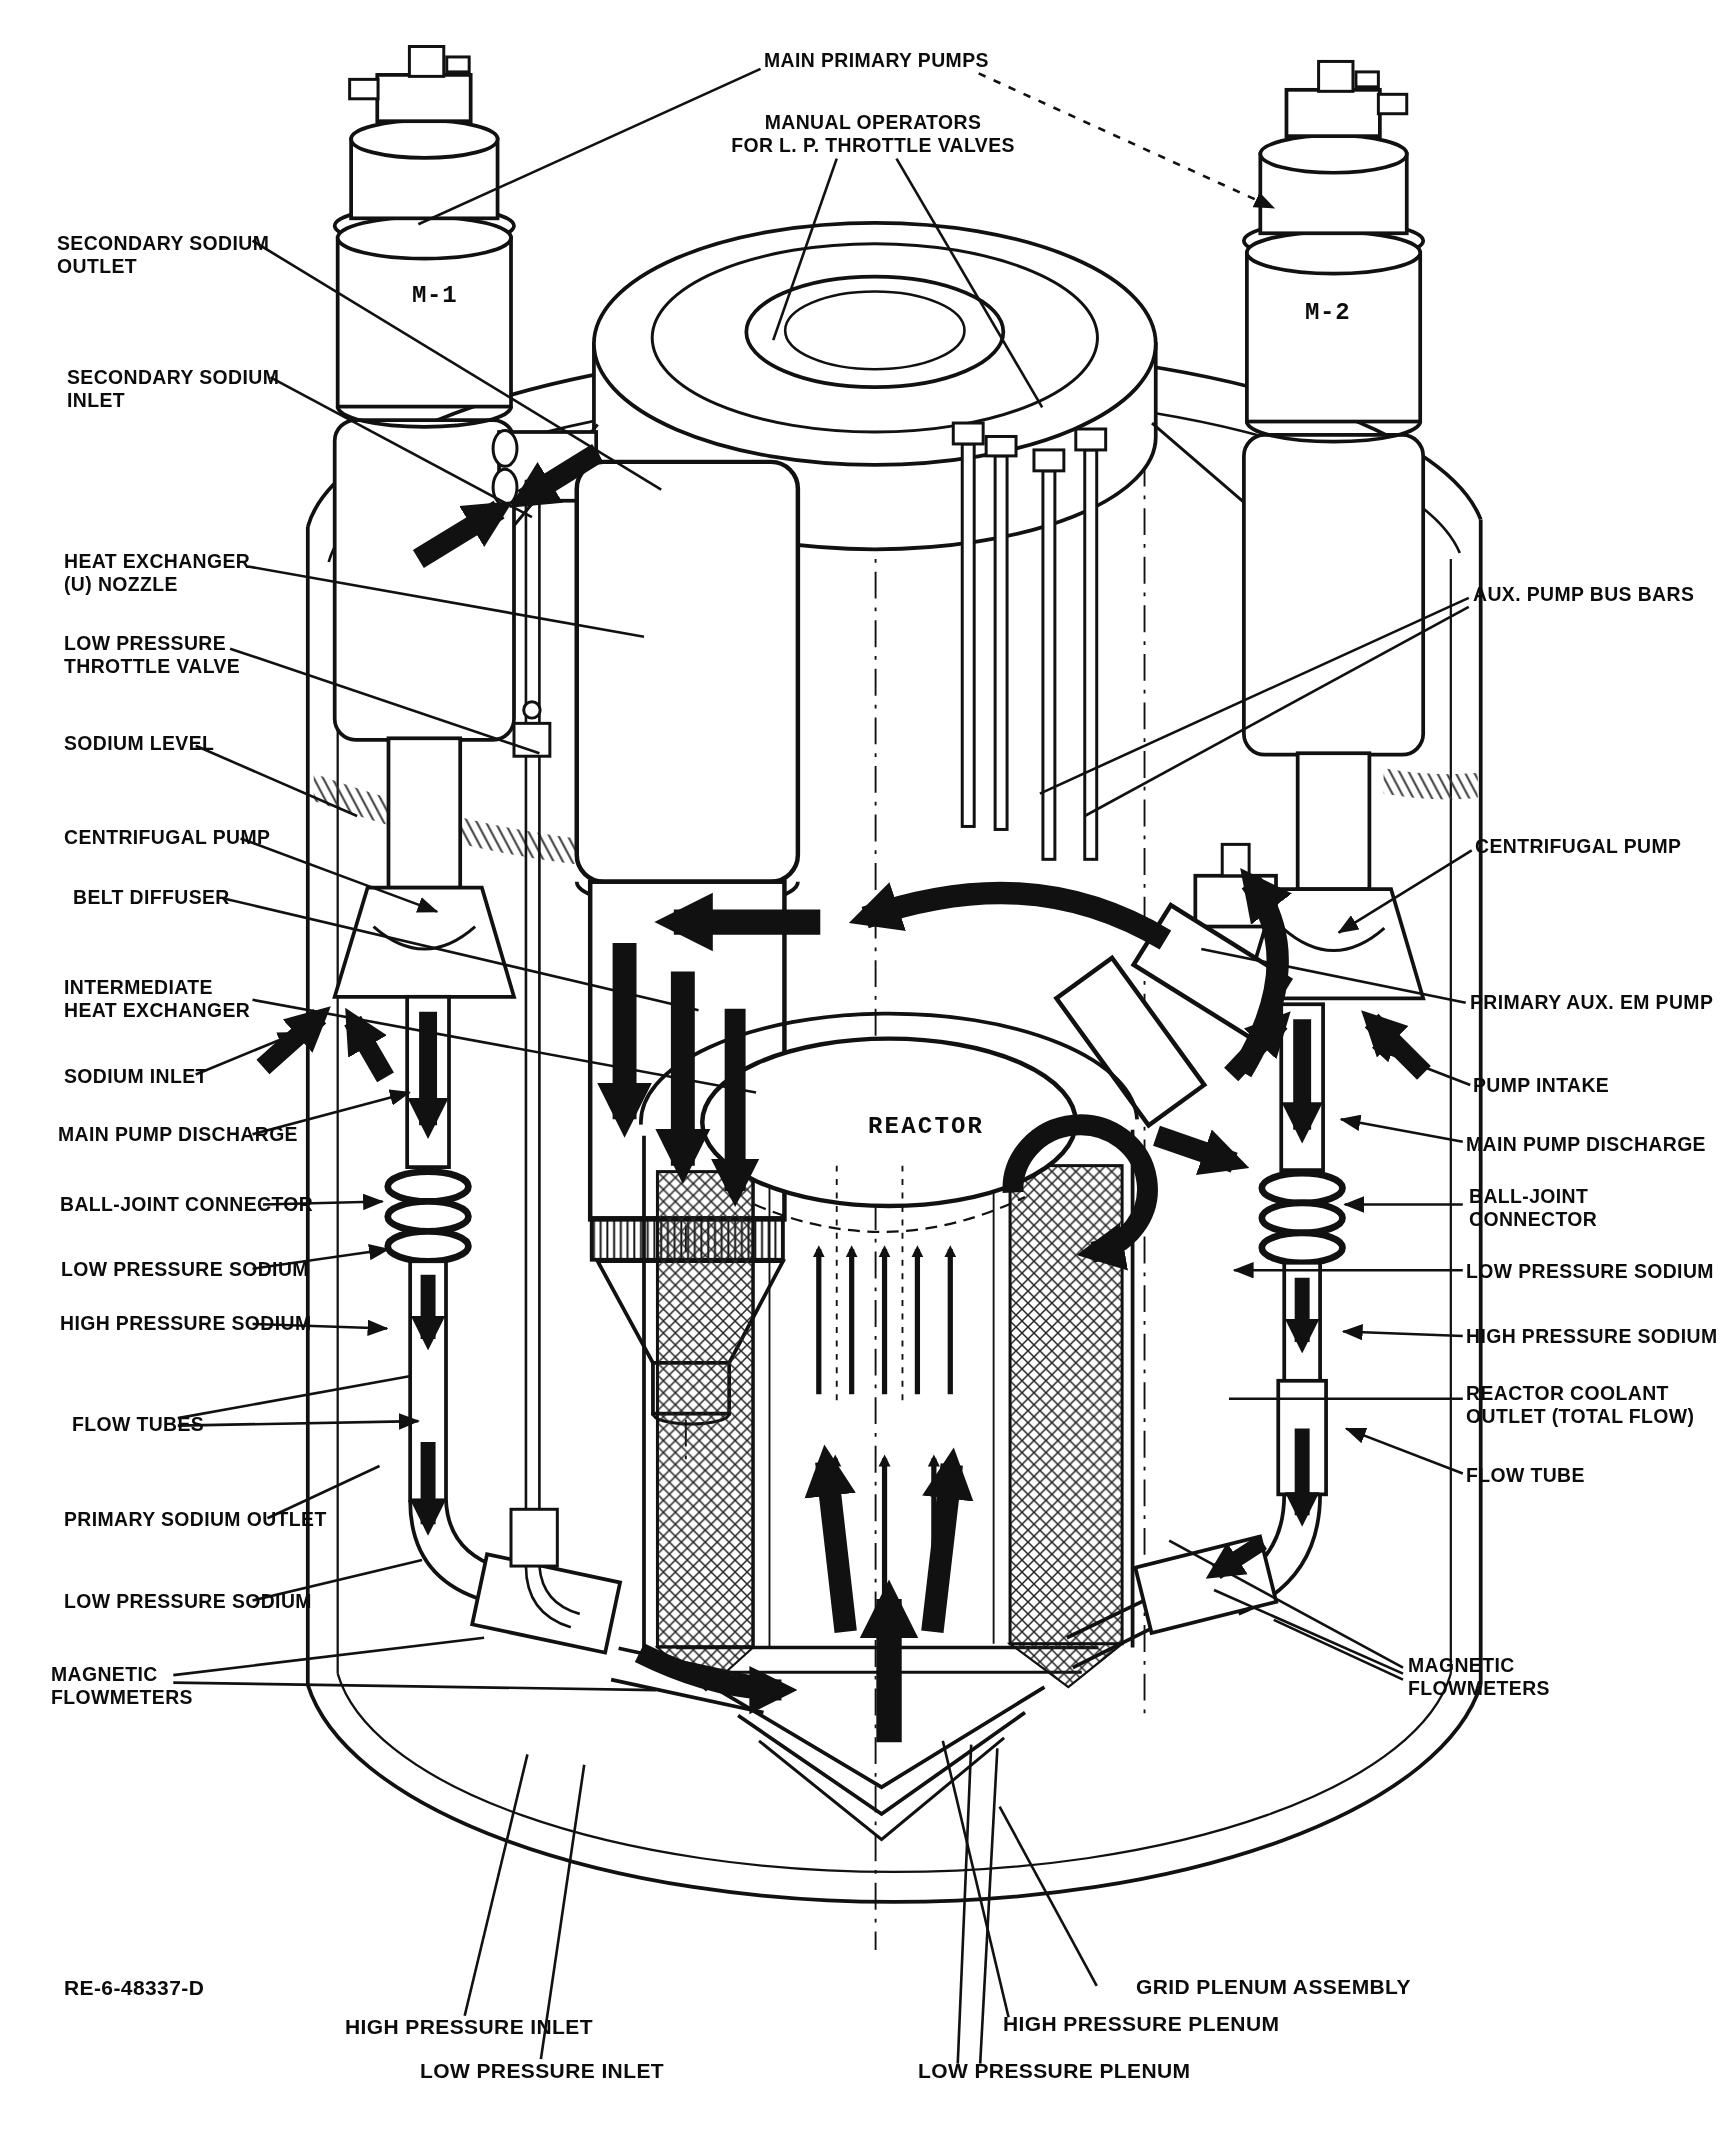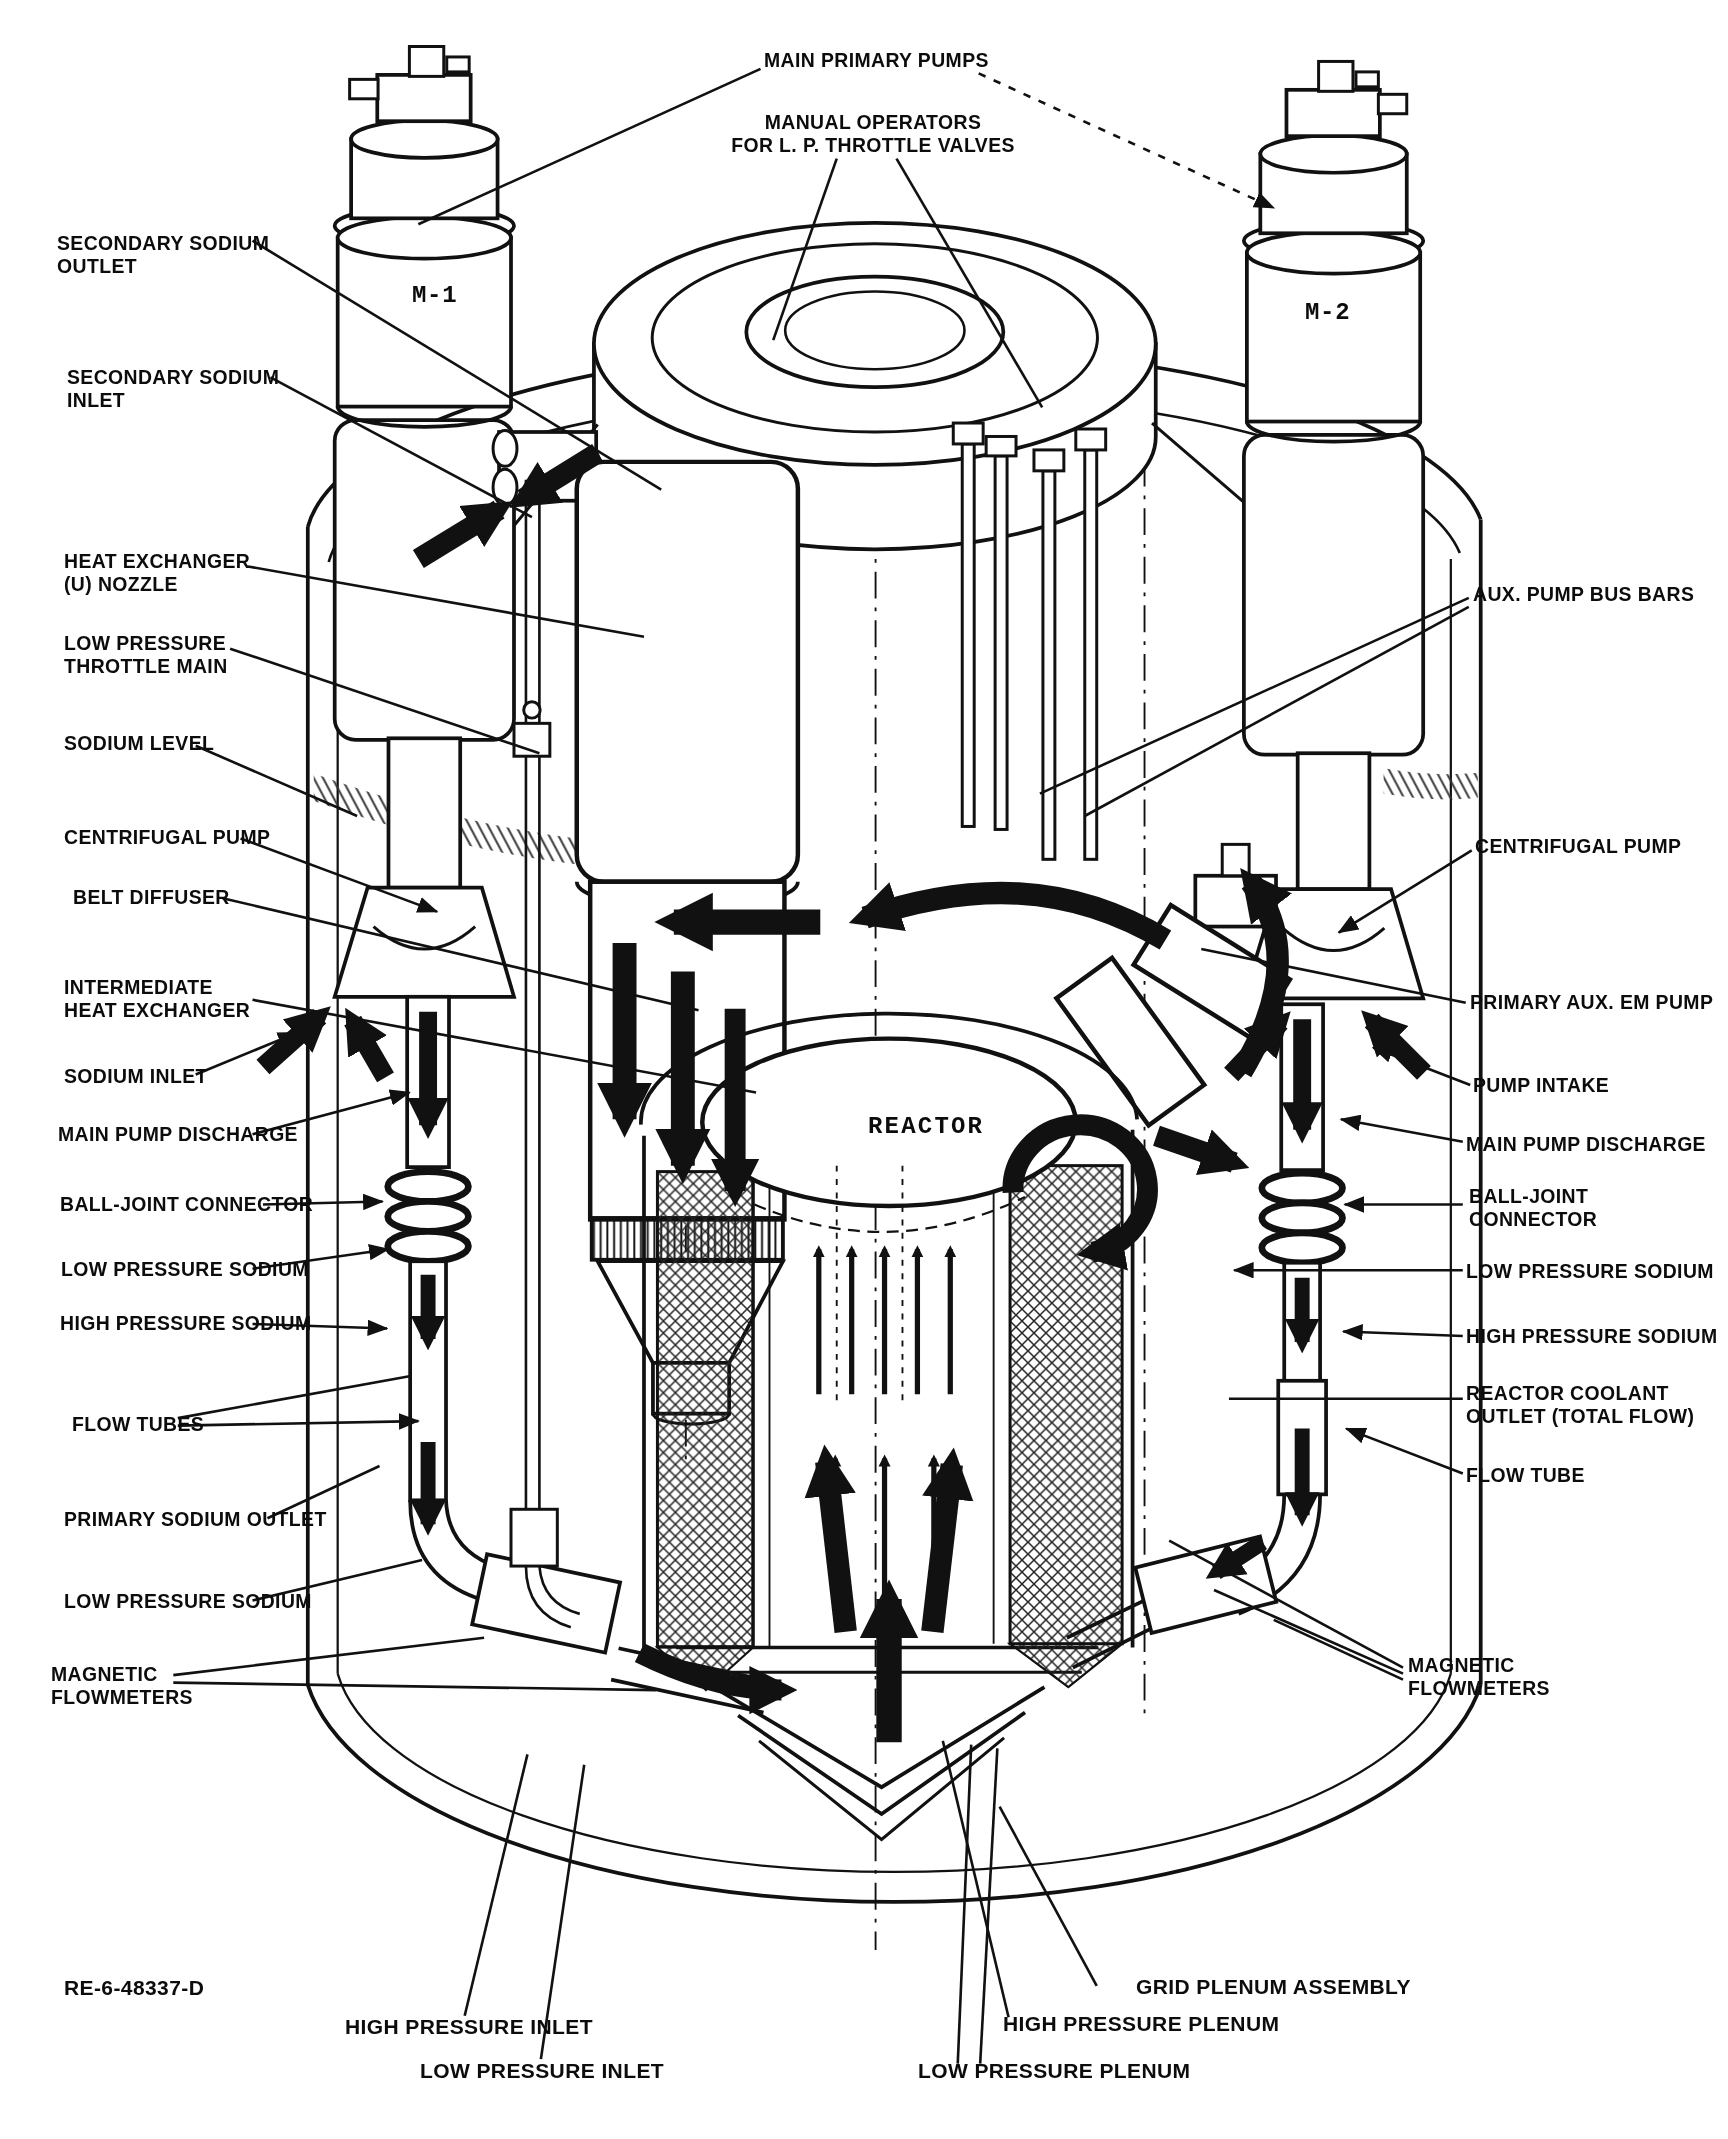--- a/index.html
+++ b/index.html
@@ -276,21 +276,21 @@
 <div class="lbl center" style="left:716px;top:111px;width:314px;">MANUAL OPERATORS
 FOR L. P. THROTTLE VALVES</div>
 
 <div class="lbl" style="left:57px;top:232px;">SECONDARY SODIUM
 OUTLET</div>
 <div class="lbl" style="left:67px;top:366px;">SECONDARY SODIUM
 INLET</div>
 <div class="lbl" style="left:64px;top:550px;">HEAT EXCHANGER
 (U) NOZZLE</div>
 <div class="lbl" style="left:64px;top:632px;">LOW PRESSURE
-THROTTLE MAIN</div>
+THROTTLE VALVE</div>
 <div class="lbl" style="left:64px;top:732px;">SODIUM LEVEL</div>
 <div class="lbl" style="left:64px;top:826px;">CENTRIFUGAL PUMP</div>
 <div class="lbl" style="left:73px;top:886px;">BELT DIFFUSER</div>
 <div class="lbl" style="left:64px;top:976px;">INTERMEDIATE
 HEAT EXCHANGER</div>
 <div class="lbl" style="left:64px;top:1065px;">SODIUM INLET</div>
 <div class="lbl" style="left:58px;top:1123px;">MAIN PUMP DISCHARGE</div>
 <div class="lbl" style="left:60px;top:1193px;">BALL-JOINT CONNECTOR</div>
 <div class="lbl" style="left:61px;top:1258px;">LOW PRESSURE SODIUM</div>
 <div class="lbl" style="left:60px;top:1312px;">HIGH PRESSURE SODIUM</div>

